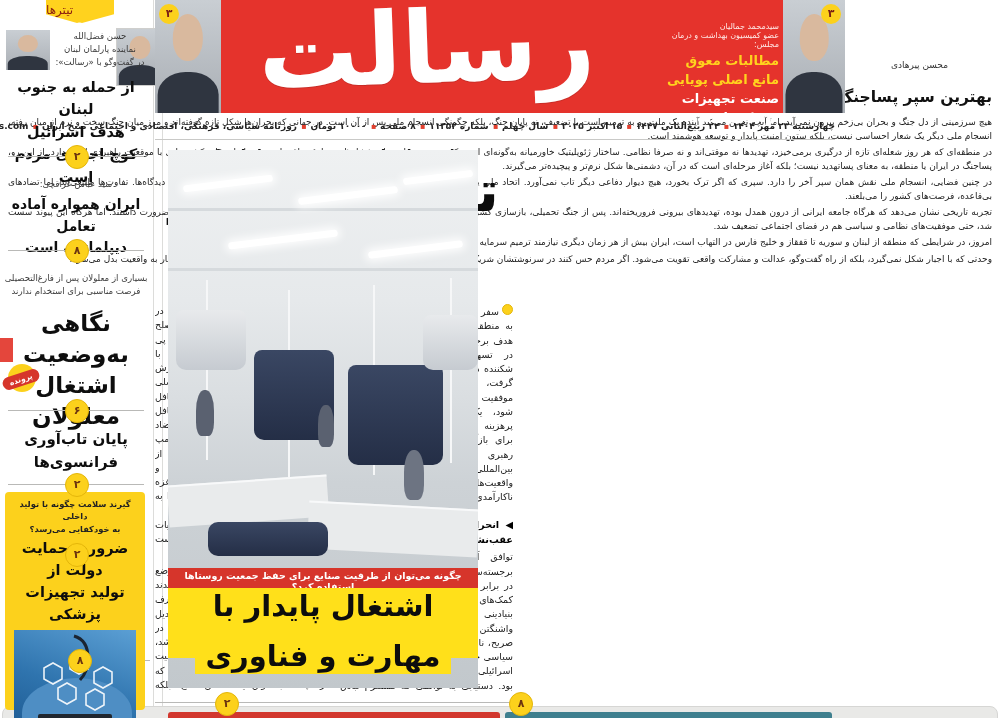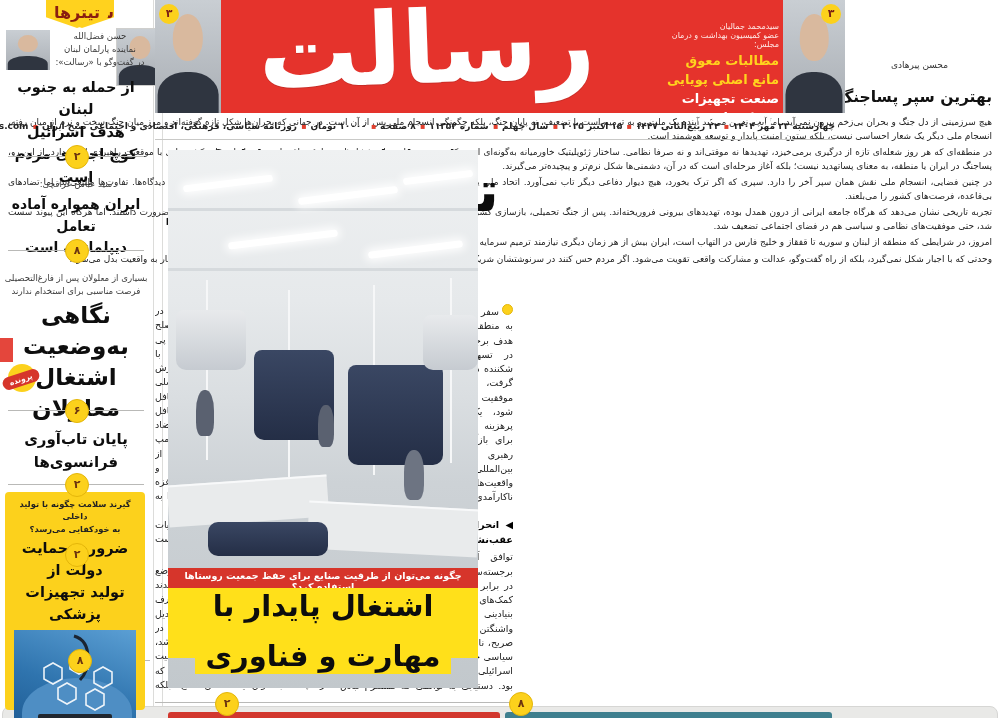--- a/index.html
+++ b/index.html
@@ -3,22 +3,22 @@
 <meta charset="utf-8">
 <style>
   html,body{margin:0;padding:0;}
   body{width:1000px;height:718px;overflow:hidden;background:#f3f3f1;
        font-family:"DejaVu Sans",sans-serif;direction:rtl;}
   .page{position:relative;width:1000px;height:718px;background:#ffffff;}
   .vdiv{position:absolute;top:0;bottom:0;width:1px;background:#dcdcda;}
   .hrule{position:absolute;height:1px;background:#c9c9c7;}
 
   
-  .ribbon{position:absolute;background:#ffd21e;color:#8a1d10;font-weight:bold;
-          font-size:16px;text-align:center;padding:3px 0 6px;
+  .ribbon{position:absolute;background:#ffd21e;color:#8a1d10;font-weight:normal;
+          font-size:12px;text-align:left;padding:3px 0 6px;
           clip-path:polygon(0 0,100% 0,100% 62%,50% 100%,0 62%);}
   .pagedot{position:absolute;width:22px;height:22px;border-radius:50%;
            background:#fcd11c;color:#6b3410;font-weight:bold;font-size:11px;
            line-height:22px;text-align:center;border:1px solid #e4b60a;z-index:3;}
   .railrule{position:absolute;height:1px;background:#b9b9b7;}
 
   
   .edit-photo{position:absolute;left:116px;top:28px;width:46px;height:56px;border:1px solid #cfcfcd;}
   .edit-author{position:absolute;right:52px;top:60px;font-size:9px;color:#333;}
   .edit-title{position:absolute;right:8px;left:8px;top:88px;font-size:15.5px;font-weight:bold;color:#111;}
@@ -277,21 +277,21 @@
       </div>
       <div class="railrule" style="right:8px;left:8px;top:72px;"></div>
       <div class="pagedot" style="left:65px;top:61px;">۸</div>
     </div>
 
     <div class="story" style="top:272px;">
       <div class="rail-kicker">
         <div>بسیاری از معلولان پس از فارغ‌التحصیلی</div>
         <div>فرصت مناسبی برای استخدام ندارند</div>
       </div>
-      <div class="rail-title" style="font-size:23px;line-height:1.35;margin-top:2px;letter-spacing:-1px;">
+      <div class="rail-title" style="font-size:23px;line-height:1.35;margin-top:10px;letter-spacing:-1px;">
         <div>نگاهی</div>
         <div>به‌وضعیت اشتغال</div>
         <div>معلولان</div>
       </div>
       <div class="badge-parvandeh" style="left:2px;top:92px;">
         <div class="bp-circ"></div>
         <div class="bp-rib">پرونده</div>
       </div>
       <div class="railrule" style="right:8px;left:8px;top:138px;"></div>
       <div class="pagedot" style="left:65px;top:127px;">۶</div>

